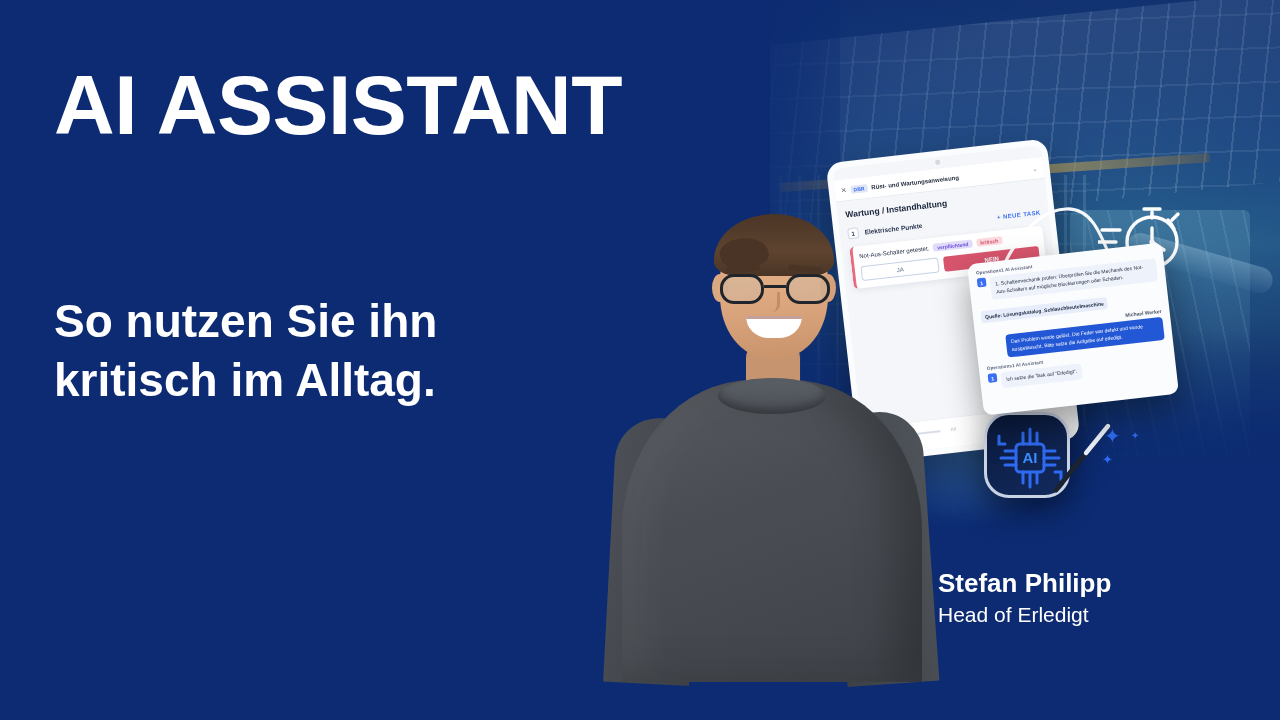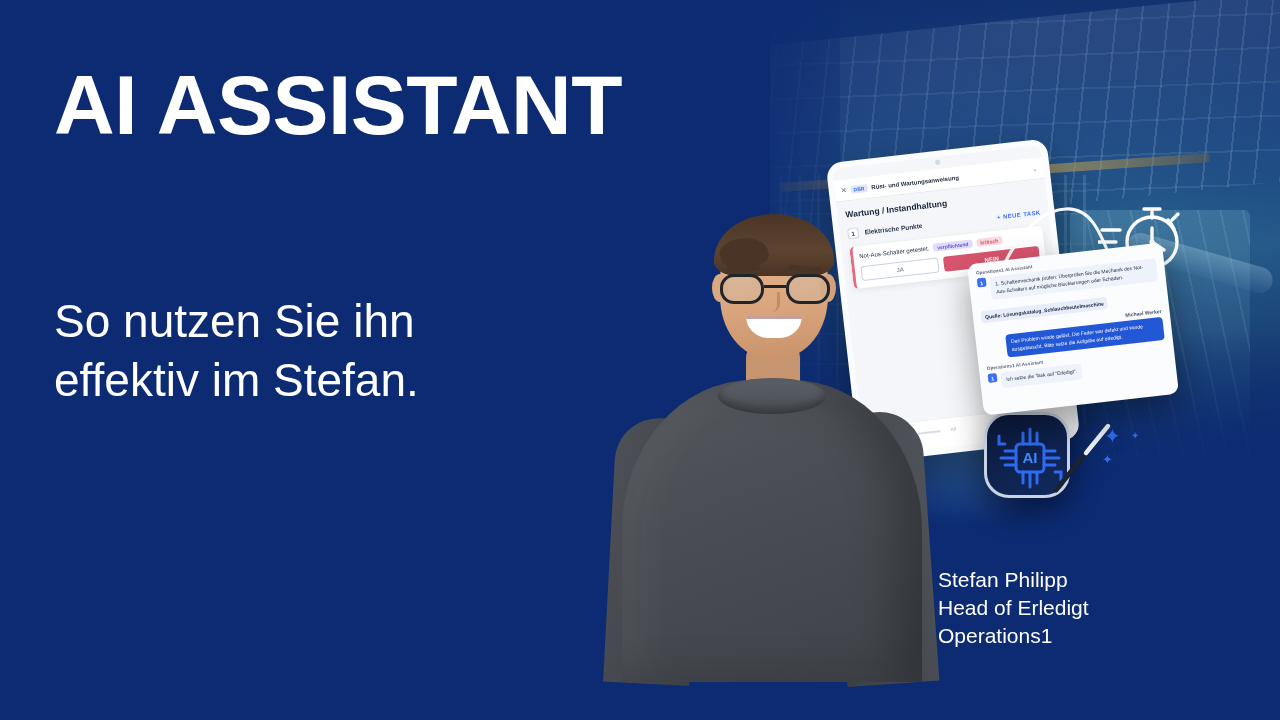--- a/index.html
+++ b/index.html
@@ -73,27 +73,27 @@
 
   
   .headline{
     position:absolute;left:54px;top:66px;width:720px;
     font-weight:bold;letter-spacing:-.5px;line-height:.94;
   }
   .headline .l1{display:block;font-size:84px;color:#ffffff;}
   .headline .l2{display:block;font-size:84px;color:#3d6ff5;}
   .subhead{
     position:absolute;left:54px;top:292px;width:560px;
-    font-size:46px;line-height:1.28;color:#ffffff;font-weight:400;
+    font-size:46px;line-height:1.28;color:#ffffff;font-weight:700;
   }
   .subhead span{display:block;}
 
   
   .speaker{position:absolute;left:938px;top:566px;width:300px;color:#fff;}
-  .speaker .nm{font-size:21px;font-weight:normal;line-height:1.35;}
+  .speaker .nm{font-size:26px;font-weight:bold;line-height:1.35;}
   .speaker .rl{font-size:21px;font-weight:400;line-height:1.32;}
 
   
   .person{position:absolute;left:600px;top:182px;width:342px;height:500px;}
   .p-body{
     position:absolute;left:22px;top:198px;width:300px;height:302px;
     background:linear-gradient(160deg,#55595f 0%,#4a4e54 40%,#3f4349 100%);
     border-radius:130px 130px 0 0 / 150px 150px 0 0;
     box-shadow:inset -26px 0 44px rgba(0,0,0,.25), inset 22px 0 36px rgba(255,255,255,.05);
   }
@@ -266,21 +266,21 @@
   <div class="bg-fade"></div>
   <div class="bg-fade-bottom"></div>
   <div class="glow-cyan"></div>
 
   <div class="headline">
     <span class="l1">AI ASSISTANT</span>
   </div>
 
   <div class="subhead">
     <span>So nutzen Sie ihn</span>
-    <span>effektiv im Stefan.</span>
+    <span>kritisch im Alltag.</span>
   </div>
 
   <div class="tablet">
     <div class="tb-cam"></div>
     <div class="tb-bar">
       <span class="tb-x">✕</span>
       <span class="tb-chip">DBR</span>
       <span class="tb-title">Rüst- und Wartungsanweisung</span>
       <span class="tb-caret">⌄</span>
     </div>
@@ -394,16 +394,15 @@
       <span class="gl"></span>
         <span class="gb"></span>
         <span class="gr"></span>
     </div>
     <div class="p-smile"></div>
   </div>
 
   <div class="speaker">
     <div class="nm">Stefan Philipp</div>
     <div class="rl">Head of Erledigt</div>
-    <div class="rl">Operations1</div>
   </div>
 
 </div>
 
 </body></html>

